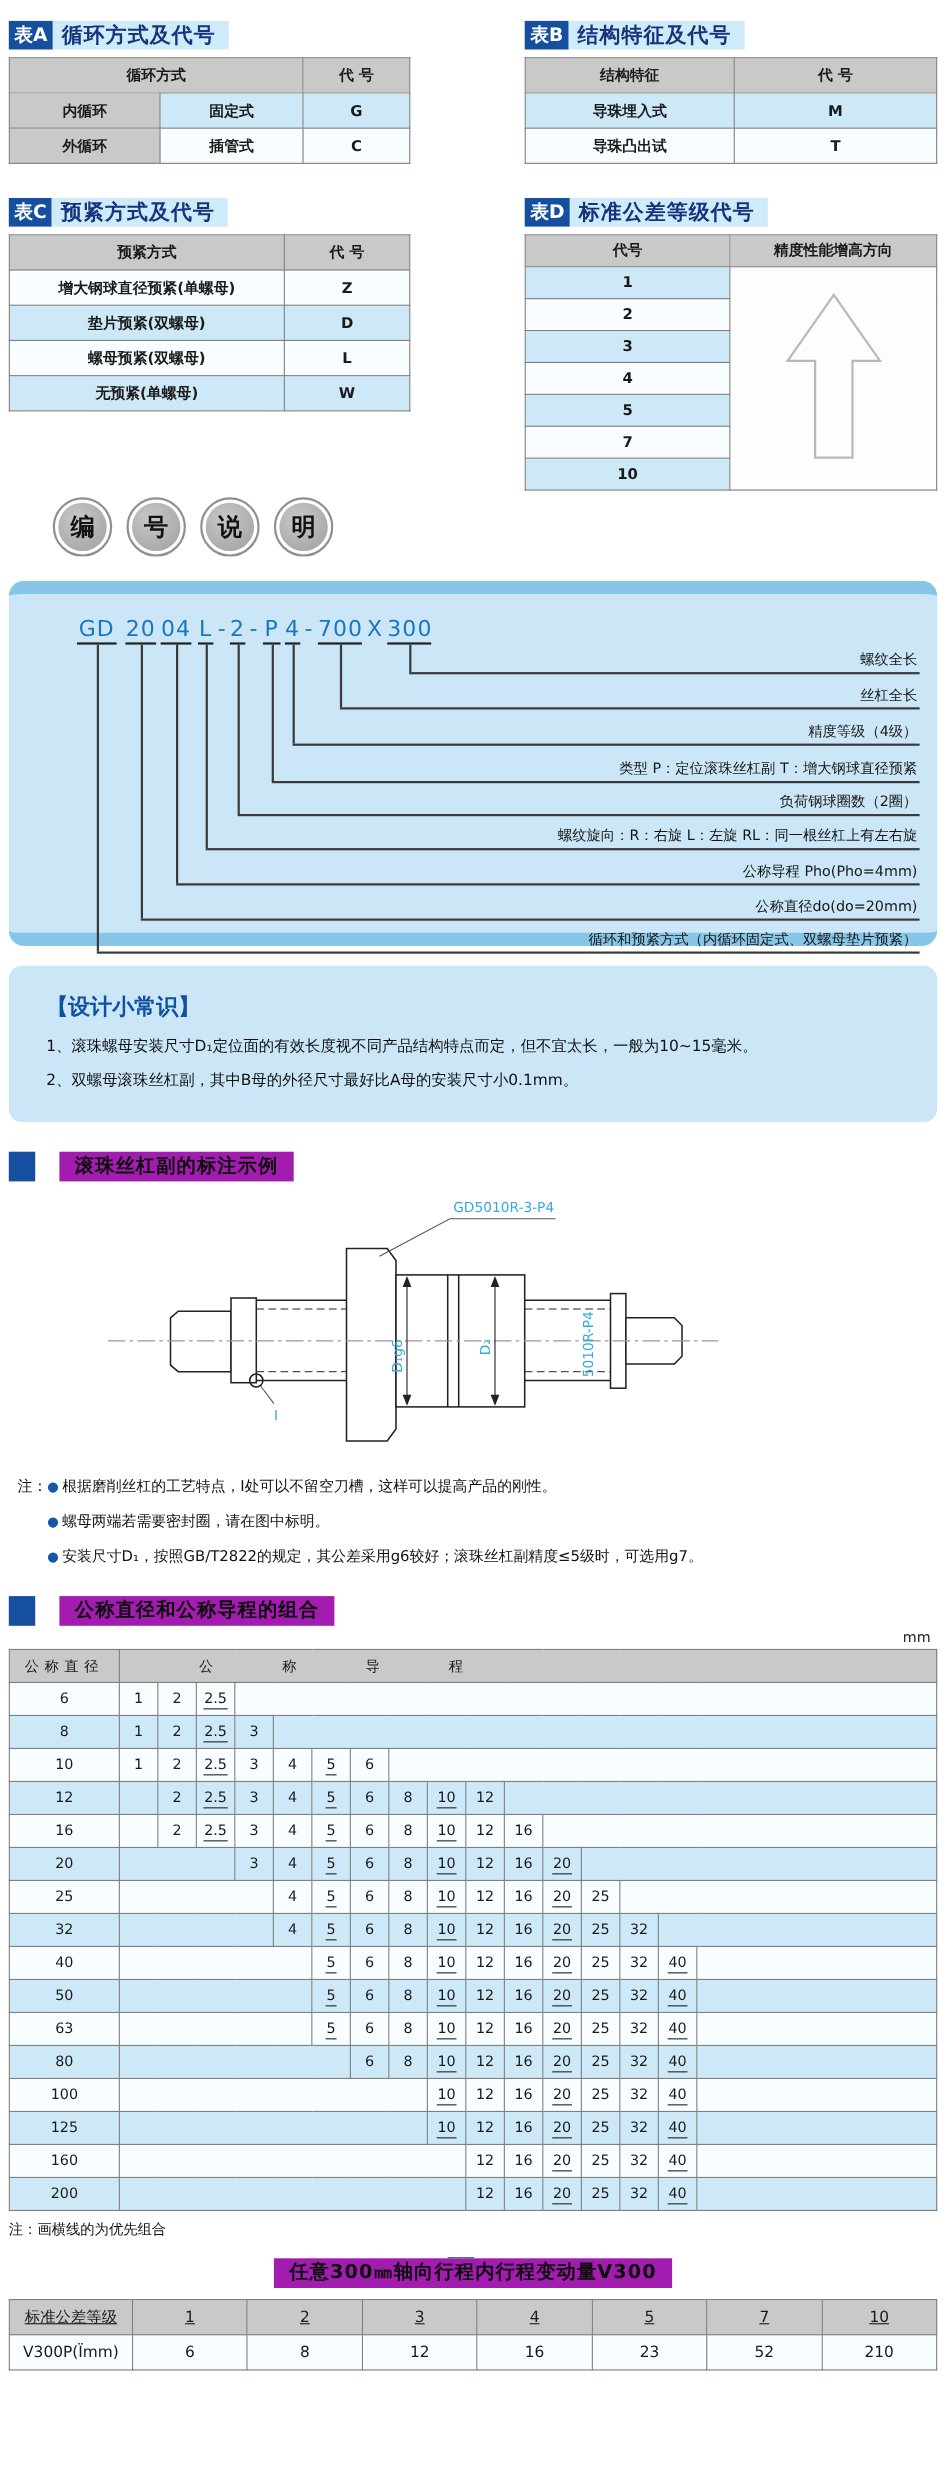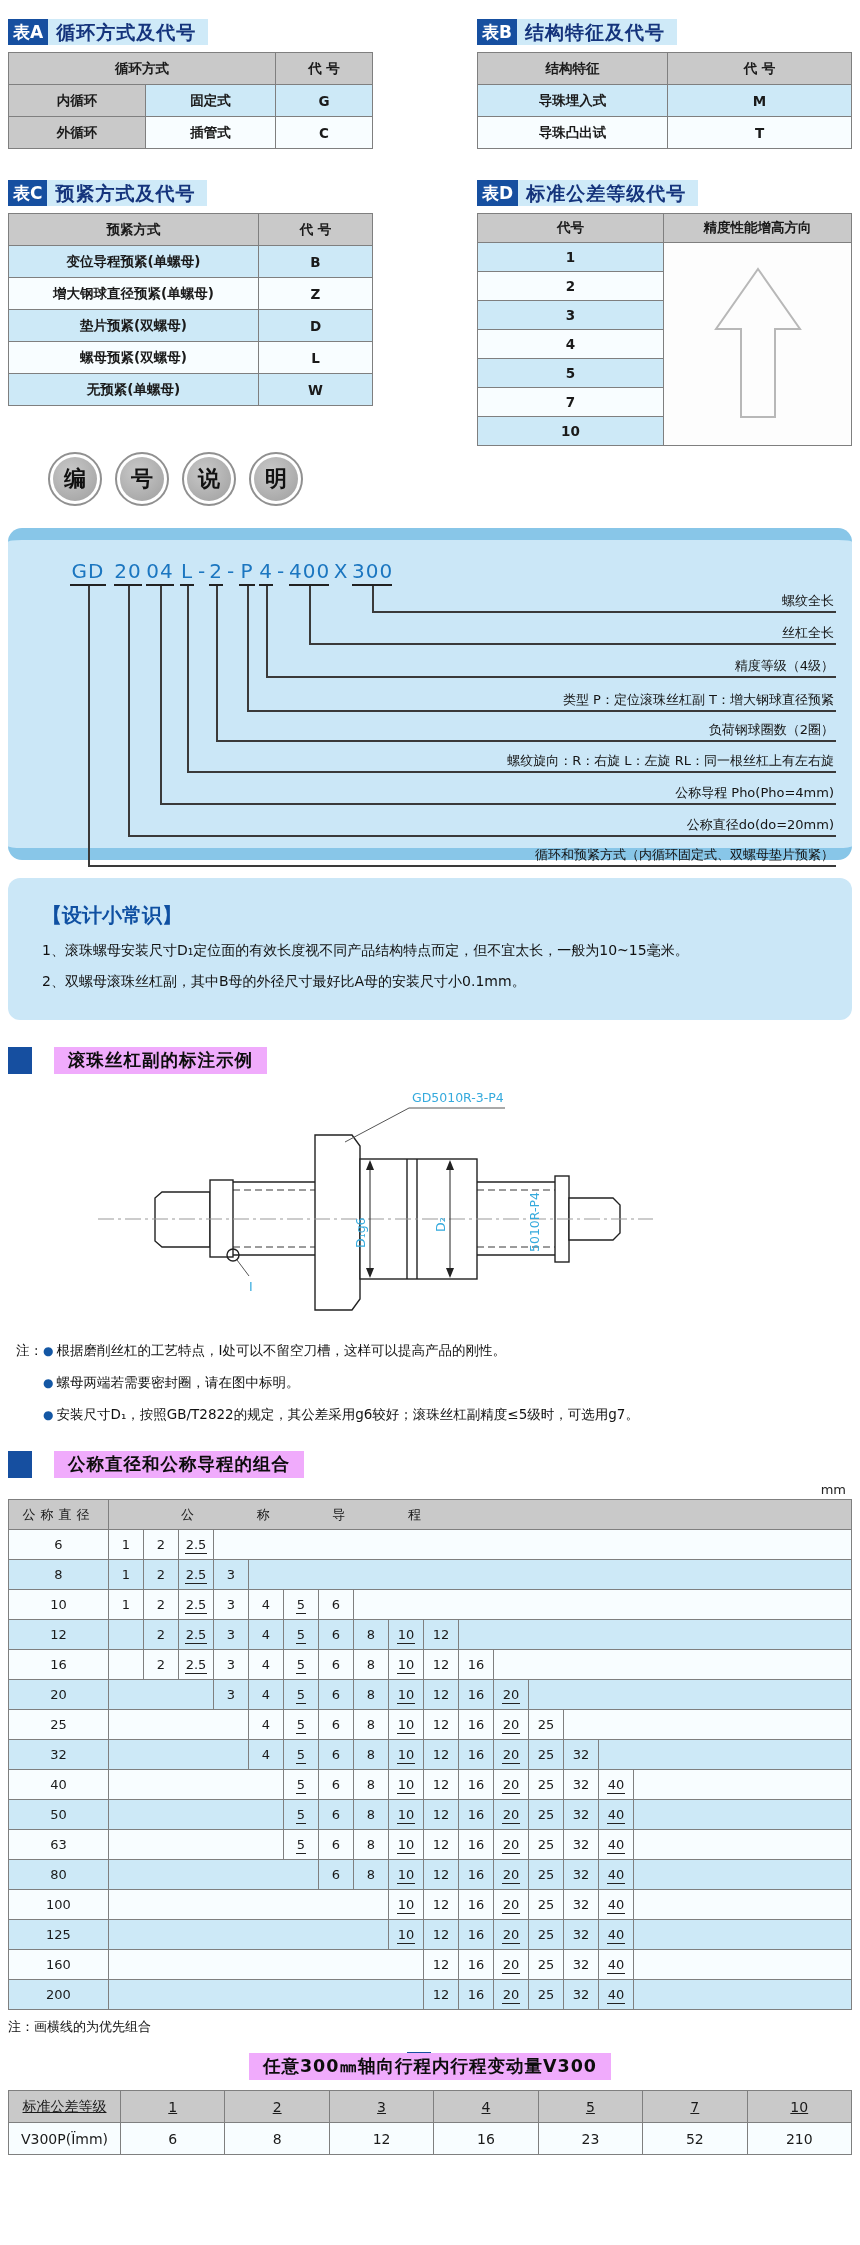--- a/index.html
+++ b/index.html
@@ -39,21 +39,21 @@
   .dlabel{position:absolute;right:18px;font-size:13px;color:#151515;white-space:nowrap;height:18px;line-height:18px;}
 
   
   .tipsbox{margin-top:18px;background:#cbe7f7;border-radius:12px;padding:24px 34px 18px 34px;height:100px;box-sizing:content-box;}
   .tips-title{color:#0f50a2;font-weight:700;font-size:20px;}
   .tips-line{font-size:14px;margin-top:13px;color:#111;}
 
   
   .sec{display:flex;align-items:center;margin-top:26px;height:28px;}
   .sec-sq{width:24px;height:27px;background:#164fa0;margin-right:22px;}
-  .sec-text{background:#f0abfc;color:#0d0d0d;font-weight:700;font-size:17.5px;line-height:27px;padding:0 14px;letter-spacing:1px;}
+  .sec-text{background:#a21caf;color:#0d0d0d;font-weight:700;font-size:17.5px;line-height:27px;padding:0 14px;letter-spacing:1px;}
 
   
   .drawing{margin-top:6px;height:248px;position:relative;}
   .ln{fill:none;stroke:#222;stroke-width:1.4;}
   .lnw{fill:#fff;stroke:#222;stroke-width:1.4;}
   .dash{stroke:#222;stroke-width:0.9;stroke-dasharray:7 4;}
   .cl{stroke:#999;stroke-width:1;stroke-dasharray:16 4 3 4;}
   .dim{stroke:#222;stroke-width:1;}
   .ln2{fill:none;stroke:#555;stroke-width:1;}
   .cy{fill:#35aadd;font-size:12.5px;}
@@ -159,24 +159,20 @@
             <col style="width:250px">
             <col>
           </colgroup>
         <thead>
             <tr>
           <th>预紧方式</th>
           <th>代 号</th>
         </tr>
           </thead>
         <tbody>
-            <tr class="rb">
-              <td>变位导程预紧(单螺母)</td>
-              <td>B</td>
-            </tr>
             <tr class="rw">
               <td>增大钢球直径预紧(单螺母)</td>
               <td>Z</td>
             </tr>
             <tr class="rb">
               <td>垫片预紧(双螺母)</td>
               <td>D</td>
             </tr>
             <tr class="rw">
               <td>螺母预紧(双螺母)</td>
@@ -276,21 +272,21 @@
         <div class="code-sep" style="left: 218px; width: 10px;">-</div>
         <div class="code-part" style="left: 231px; width: 16px;">P</div>
         <div class="vline" style="left: 239px; top: 46px; height: 124px;"></div>
         <div class="hline" style="left: 239px; top: 170px; width: 589px;"></div>
         <div class="dlabel" style="top: 151px;">类型 P：定位滚珠丝杠副 T：增大钢球直径预紧</div>
         <div class="code-part" style="left: 251px; width: 14px;">4</div>
         <div class="vline" style="left: 258px; top: 46px; height: 90px;"></div>
         <div class="hline" style="left: 258px; top: 136px; width: 570px;"></div>
         <div class="dlabel" style="top: 117px;">精度等级（4级）</div>
         <div class="code-sep" style="left: 268px; width: 10px;">-</div>
-        <div class="code-part" style="left: 281px; width: 40px;">400</div>
+        <div class="code-part" style="left: 281px; width: 40px;">700</div>
         <div class="vline" style="left: 301px; top: 46px; height: 57px;"></div>
         <div class="hline" style="left: 301px; top: 103px; width: 527px;"></div>
         <div class="dlabel" style="top: 84px;">丝杠全长</div>
         <div class="code-sep" style="left: 325px; width: 16px;">X</div>
         <div class="code-part" style="left: 344px; width: 40px;">300</div>
         <div class="vline" style="left: 364px; top: 46px; height: 25px;"></div>
         <div class="hline" style="left: 364px; top: 71px; width: 464px;"></div>
         <div class="dlabel" style="top: 52px;">螺纹全长</div>
       </div>
   </div>

